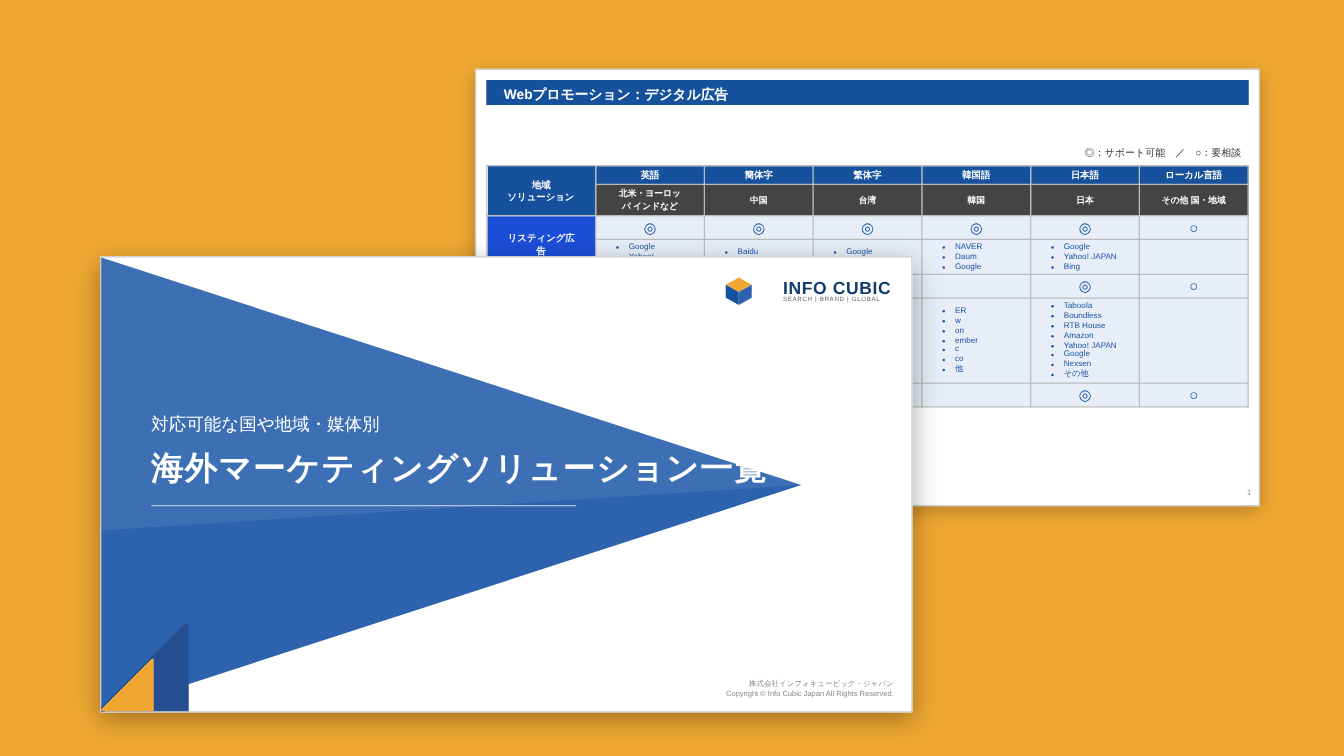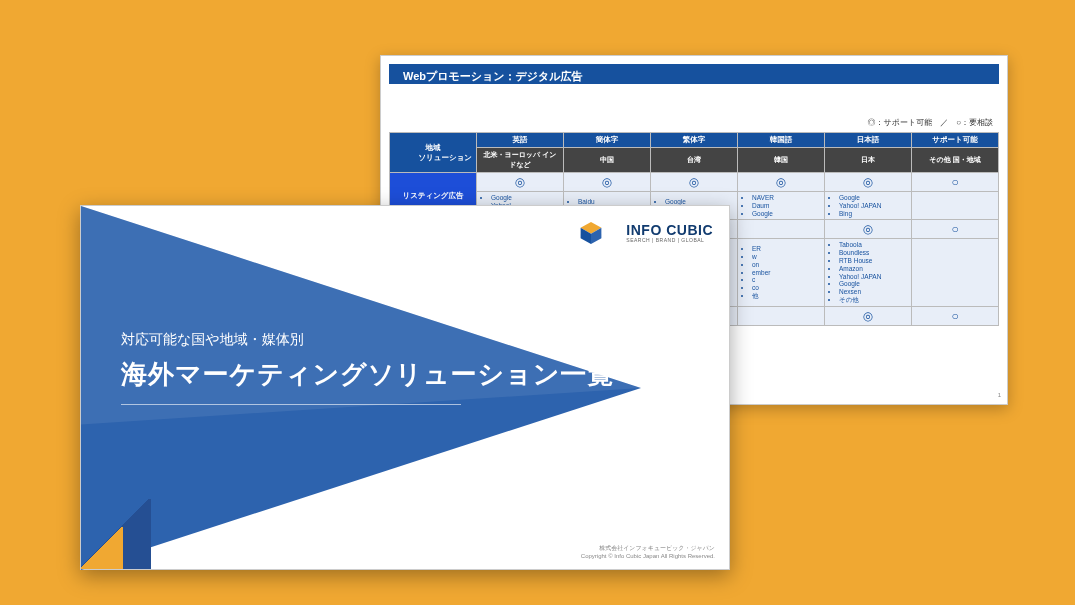--- a/index.html
+++ b/index.html
@@ -40,21 +40,21 @@
   }
   .tbl {
     border-collapse: collapse;
     margin: 0 8px;
     width: calc(100% - 16px);
     font-size: 7px;
     table-layout: fixed;
   }
   .tbl th, .tbl td {
     border: 1px solid #bbb;
-    padding: 2px 4px;
+    padding: 2px 16px;
     text-align: center;
     vertical-align: middle;
   }
   .tbl .lang-row th { background:#16519e; color:#fff; font-size:7.5px; height:14px; }
   .tbl .region-row th { background:#444; color:#fff; font-size:7px; height:20px; }
   .tbl .rowhead { background:#1d4ed8; color:#fff; font-size:7.5px; width:58px; }
   .tbl .corner { background:#444; color:#fff; font-size:6px; position:relative; }
   .tbl td { background:#e8eef8; color:#16519e; }
   .tbl td.center-mark { font-size:12px; }
   .tbl td ul { list-style: disc; padding-left: 10px; text-align:left; font-size:6.5px; }
@@ -112,28 +112,28 @@
 <body>
 
 <div class="back-slide">
   <div class="back-title">Webプロモーション：デジタル広告</div>
   <div class="legend">◎：サポート可能　／　○：要相談</div>
   <table class="tbl">
     <tbody>
         <tr class="lang-row">
       <th class="corner" rowspan="2">
         <div style="">地域</div>
-        <div style="text-align:right">ソリューション</div>
+        <div style="text-align:left">ソリューション</div>
       </th>
       <th>英語</th>
       <th>簡体字</th>
       <th>繁体字</th>
       <th>韓国語</th>
       <th>日本語</th>
-      <th>サポート可能</th>
+      <th>ローカル言語</th>
     </tr>
     <tr class="region-row">
       <th>北米・ヨーロッパ
 インドなど</th>
       <th>中国</th>
       <th>台湾</th>
       <th>韓国</th>
       <th>日本</th>
       <th>その他
 国・地域</th>

